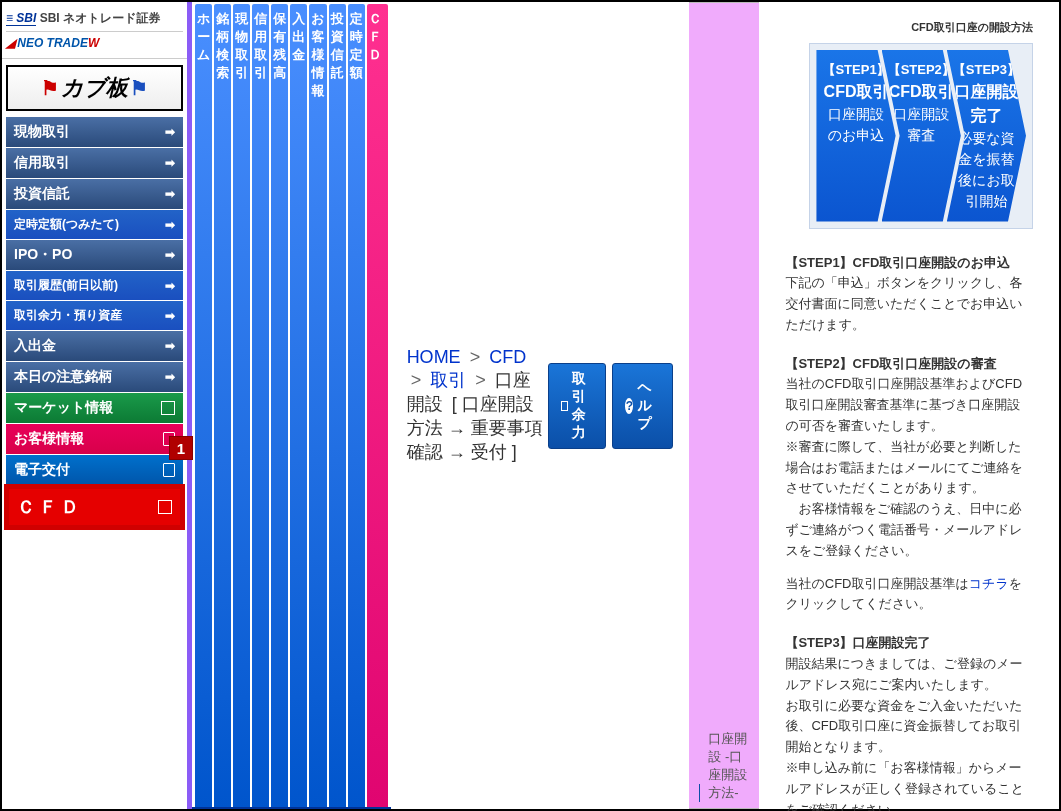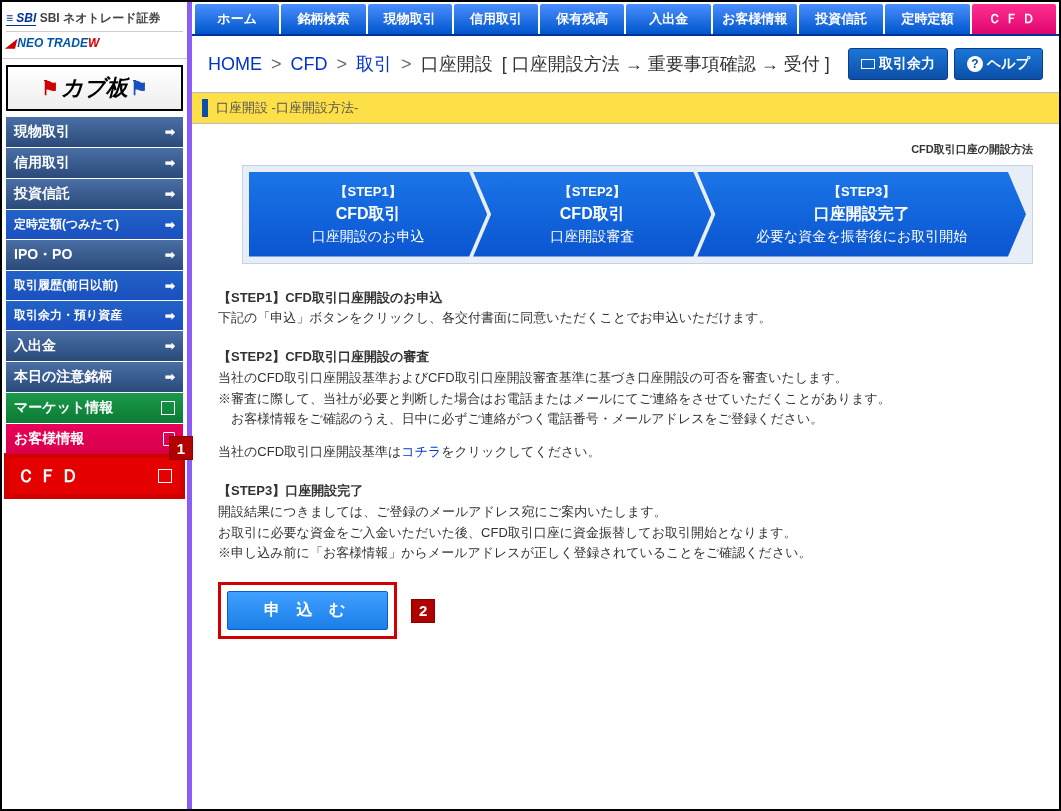--- a/index.html
+++ b/index.html
@@ -30,37 +30,37 @@
     .nav-item.red { background: #e50000; }
     .nav-item .arrow { color: #fff; font-size: 12px; }
     .nav-item .icon-square { width: 14px; height: 14px; border: 1px solid #fff; }
     .nav-item .icon-doc { width: 12px; height: 14px; border: 1px solid #fff; border-radius: 1px; }
     
     .nav-item.cfd-highlight { background: #e50000; border: 3px solid #d00000; outline: 2px solid #d00000; margin-top: 0; font-size: 18px; letter-spacing: 4px; }
     
     .marker { position: absolute; width: 24px; height: 24px; background: #b00000; border: 1px solid #800; color: #fff; font-weight: bold; font-size: 15px; display: flex; align-items: center; justify-content: center; z-index: 10; }
     
     
-    .main { flex: 1; display: flex; flex-direction: column; position: relative; }
+    .main { flex: 1; display: flex; flex-direction: row; position: relative; }
     
     .top-tabs { display: flex; background: #fff; padding: 2px 2px 0; border-bottom: 2px solid #003399; }
     .top-tab { flex: 1; text-align: center; padding: 6px 2px; margin: 0 1px; background: linear-gradient(to bottom, #4a8fff, #0055cc); color: #fff; font-weight: bold; font-size: 13px; border-radius: 2px 2px 0 0; cursor: pointer; }
     .top-tab.cfd { background: linear-gradient(to bottom, #ff3090, #e00570); letter-spacing: 4px; }
     
     .breadcrumb-row { display: flex; align-items: center; justify-content: space-between; padding: 12px 16px; }
     .breadcrumb { font-size: 18px; color: #333; }
     .breadcrumb a { color: #0033cc; text-decoration: none; }
     .breadcrumb .sep { color: #666; margin: 0 4px; }
     
     .help-buttons { display: flex; gap: 6px; }
     .help-btn { background: linear-gradient(to bottom, #1a75d8, #0b4fa8); color: #fff; padding: 6px 12px; border-radius: 3px; font-weight: bold; font-size: 14px; cursor: pointer; display: flex; align-items: center; gap: 4px; border: 1px solid #0a3f8a; }
     .help-btn .icon-mail { width: 14px; height: 10px; border: 1px solid #fff; position: relative; }
     .help-btn .icon-q { width: 16px; height: 16px; border-radius: 50%; background: #fff; color: #0b4fa8; font-weight: bold; display: flex; align-items: center; justify-content: center; font-size: 12px; }
     
-    .section-header { background: #fde047; border-top: 1px solid #bbb; border-bottom: 1px solid #bbb; padding: 6px 10px; display: flex; align-items: flex-start; }
+    .section-header { background: #f0abfc; border-top: 1px solid #bbb; border-bottom: 1px solid #bbb; padding: 6px 10px; display: flex; align-items: flex-end; }
     .section-header .bar { width: 6px; height: 18px; background: #0b4fa8; margin-right: 8px; }
     .section-header .text { font-size: 13px; color: #555; }
     
     .content { padding: 18px 26px; color: #333; }
     .content h3 { font-size: 11px; font-weight: bold; margin-bottom: 8px; text-align: right; }
     
     .steps-flow { display: flex; background: #e8eef6; border: 1px solid #c5d3e8; padding: 6px; margin-bottom: 24px; margin-left: 24px; }
     .step-box { flex: 1; background: linear-gradient(to bottom, #1a75e8, #0b55d0); color: #fff; text-align: center; padding: 10px 6px; position: relative; clip-path: polygon(0 0, calc(100% - 18px) 0, 100% 50%, calc(100% - 18px) 100%, 0 100%, 18px 50%); margin-right: -14px; font-size: 14px; line-height: 1.5; }
     .step-box:first-child { clip-path: polygon(0 0, calc(100% - 18px) 0, 100% 50%, calc(100% - 18px) 100%, 0 100%); }
     .step-box:last-child { margin-right: 0; flex: 1.4; }
@@ -128,20 +128,24 @@
           <span class="arrow">➡</span>
         </div>
         <div class="nav-item green">
           <span>マーケット情報</span>
           <span class="icon-square"></span>
         </div>
         <div class="nav-item pink" style="position: relative;">
           <span>お客様情報</span>
           <span class="icon-doc"></span>
           <div class="marker" style="right: -10px; bottom: -6px;">1</div>
+        </div>
+        <div class="nav-item blue-mid">
+          <span>電子交付</span>
+          <span class="icon-doc"></span>
         </div>
         <div class="nav-item red cfd-highlight">
           <span>ＣＦＤ</span>
           <span class="icon-square"></span>
         </div>
       </div>
   </div>
 
   <div class="main">
     <div class="top-tabs" id="top-tabs">

